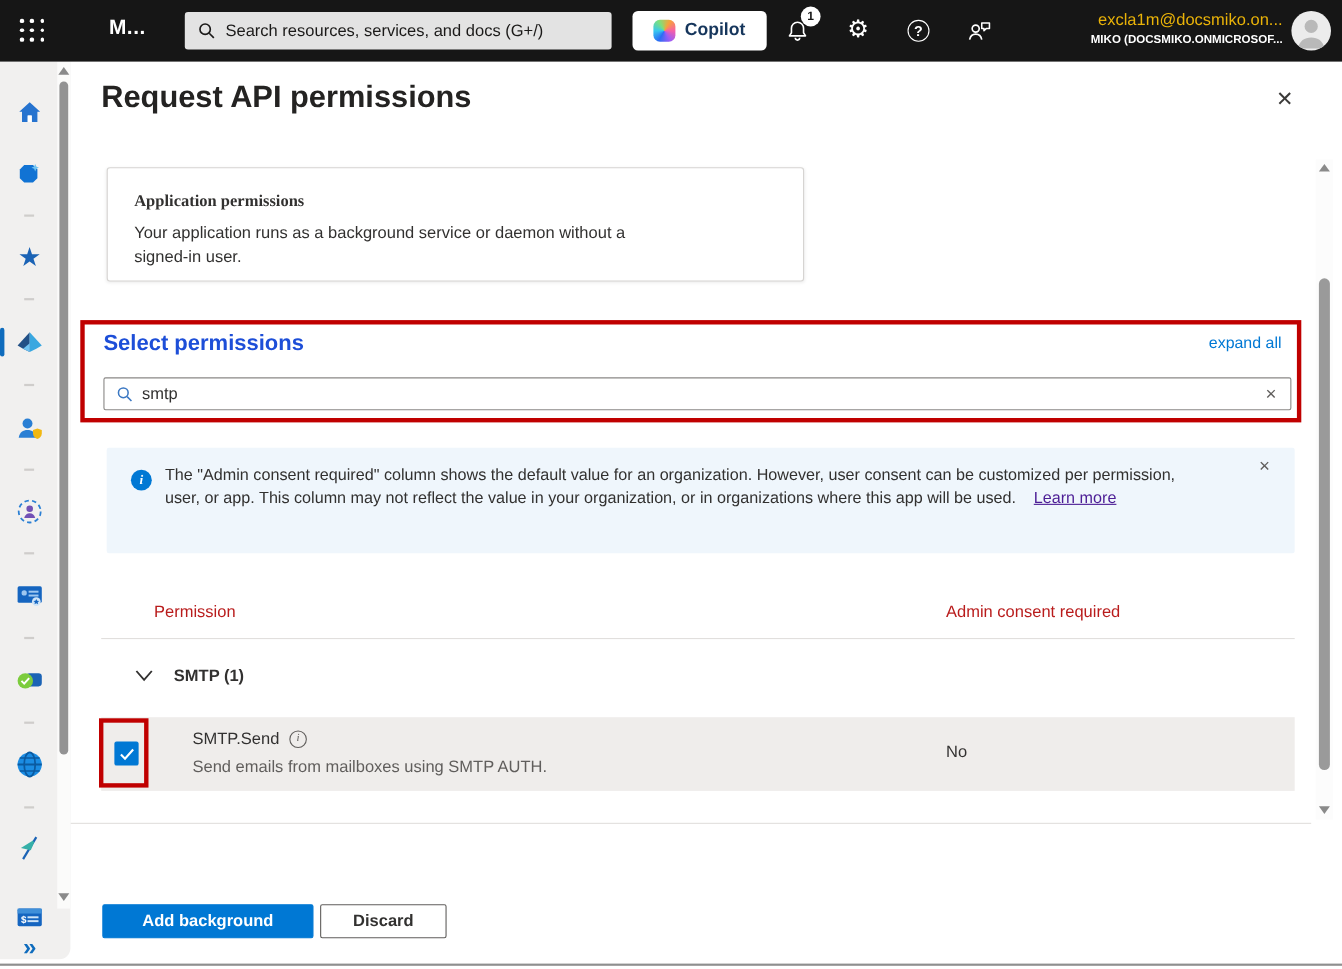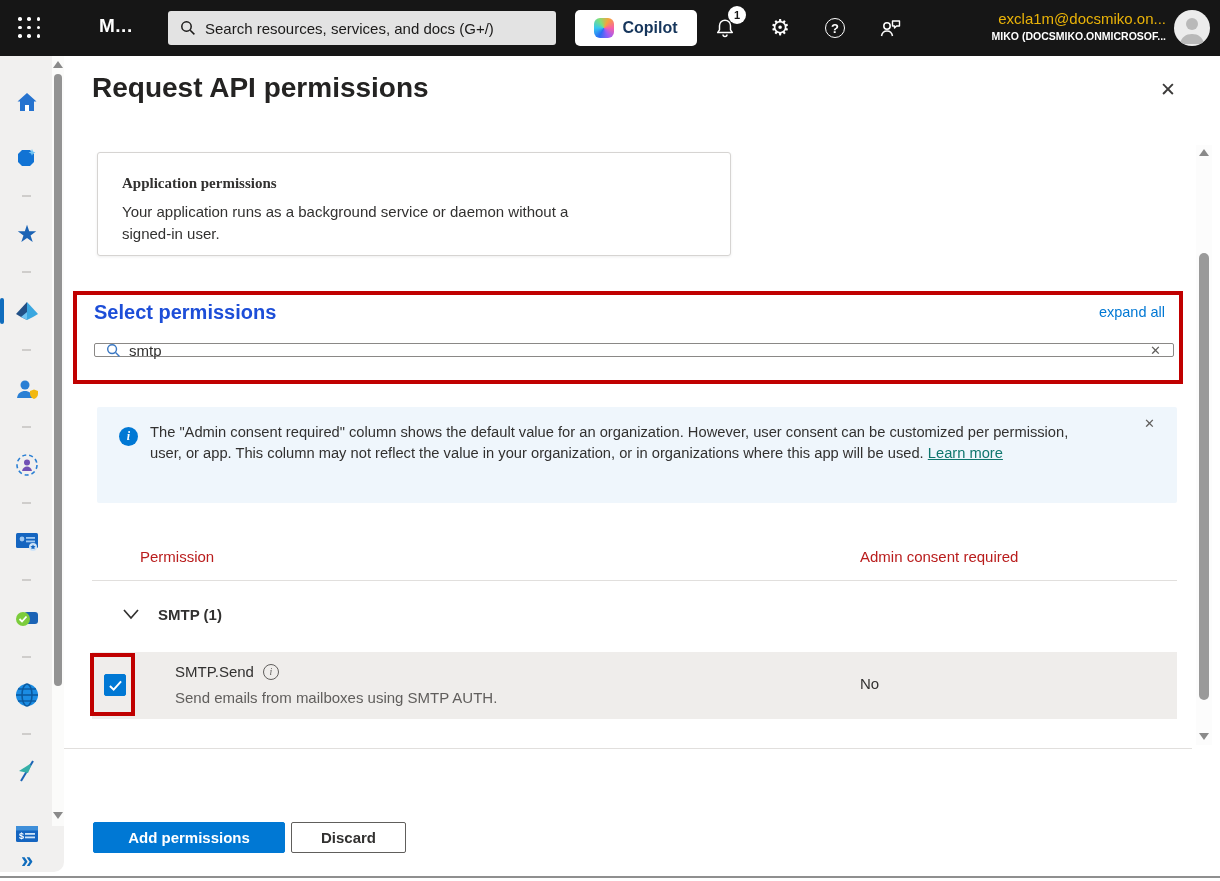--- a/index.html
+++ b/index.html
@@ -53,29 +53,29 @@
   .panel-title { position:absolute; left:28px; top:16px; font-size:28px; font-weight:600; color:#242322; }
   .panel-close { position:absolute; left:1096px; top:22px; font-size:19px; color:#3b3a39; cursor:pointer; }
 
   .perm-card { position:absolute; left:33px; top:96px; width:634px; height:104px; background:#fff; border:1px solid #d6d4d2; border-radius:3px; box-shadow:0 1px 3px rgba(0,0,0,.07); padding:22px 24px; cursor:pointer; }
   .perm-card h3 { font-size:15px; font-weight:700; color:#323130; margin-bottom:9px;font-family:Liberation Serif, serif; }
   .perm-card p { font-size:15px; color:#323130; line-height:1.45; max-width:470px; }
 
   .annot1 { position:absolute; left:9px; top:235px; width:1110px; height:93px; border:4px solid #c00000; z-index:4; }
   .sel-label { position:absolute; left:17px; top:6px; font-size:20px; color:#1d4ed8;font-weight:bold; }
   .expand-all { position:absolute; right:14px; top:9px; font-size:14.5px; color:#0078d4; cursor:pointer; text-decoration:none; }
-  .sel-search { position:absolute; left:17px; top:48px; width:1080px; height:14px; border:1px solid #8a8886; border-radius:2px; background:#fff; display:flex; align-items:center; }
+  .sel-search { position:absolute; left:17px; top:48px; width:1080px; height:30px; border:1px solid #8a8886; border-radius:2px; background:#fff; display:flex; align-items:center; }
   .sel-search svg { margin:0 8px 0 11px; flex:0 0 auto; }
   .sel-search input { flex:1; border:none; outline:none; font-size:15px; color:#323130; font-family:"Liberation Sans",sans-serif; background:transparent; }
   .sel-clear { padding:0 12px; font-size:13px; color:#605e5c; cursor:pointer; }
 
   .banner { position:absolute; left:33px; top:351px; width:1080px; height:96px; background:#eff6fc; border-radius:2px; }
   .banner-info { position:absolute; left:22px; top:20px; width:19px; height:19px; border-radius:50%; background:#0078d4; color:#fff; font-size:12px; font-weight:700; font-style:italic; display:flex; align-items:center; justify-content:center; font-family:"Liberation Serif",serif; }
   .banner-text { position:absolute; left:53px; top:15px; width:952px; font-size:14.7px; color:#323130; line-height:1.4; }
-  .banner-text a { color:#0f766e; text-decoration:underline; cursor:pointer; }
+  .banner-text a { color:#4c1d95; text-decoration:underline; cursor:pointer;margin-left:12px; }
   .banner-close { position:absolute; right:22px; top:9px; font-size:13px; color:#605e5c; cursor:pointer; }
 
   .th { position:absolute; top:492px; font-size:15px; font-weight:400; color:#b91c1c; }
   .th-perm { left:76px; } .th-admin { left:796px; }
   .hdiv1 { position:absolute; left:28px; top:524px; width:1085px; height:1px; background:#e1dfdd; }
 
   .group-row { position:absolute; left:28px; top:540px; width:1085px; height:40px; cursor:pointer; }
   .group-chev { position:absolute; left:30px; top:11px; }
   .group-label { position:absolute; left:66px; top:10px; font-size:15px; font-weight:700; color:#323130; }
 
@@ -305,21 +305,21 @@
         <span>SMTP.Send</span>
         <span class="row-info">i</span>
       </div>
       <div class="row-desc">Send emails from mailboxes using SMTP AUTH.</div>
       <div class="row-admin">No</div>
     </div>
     <div class="annot2"></div>
 
     <div class="hdiv2"></div>
 
-    <button class="btn-add">Add permissions</button>
+    <button class="btn-add">Add background</button>
     <button class="btn-discard">Discard</button>
   </div>
 
   <div class="rscroll">
     <div class="arr-up"></div>
     <div class="thumb"></div>
     <div class="arr-dn"></div>
   </div>
 
   <div class="win-bottom"></div>

